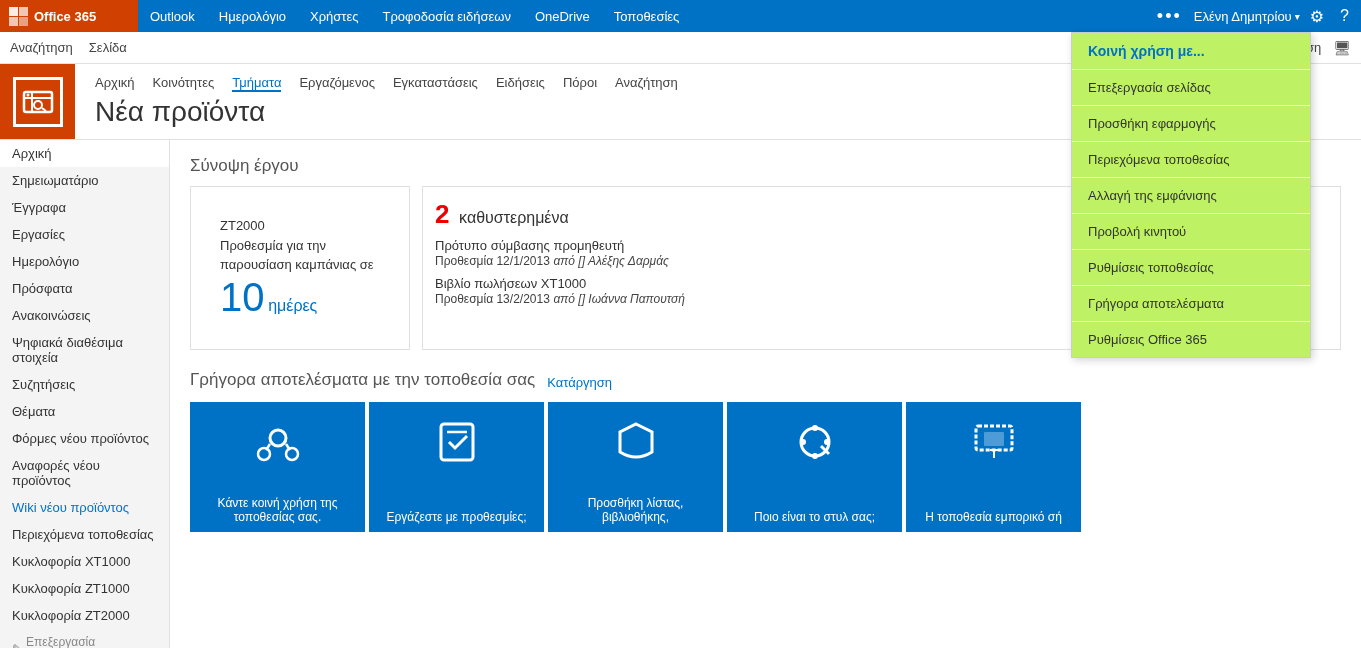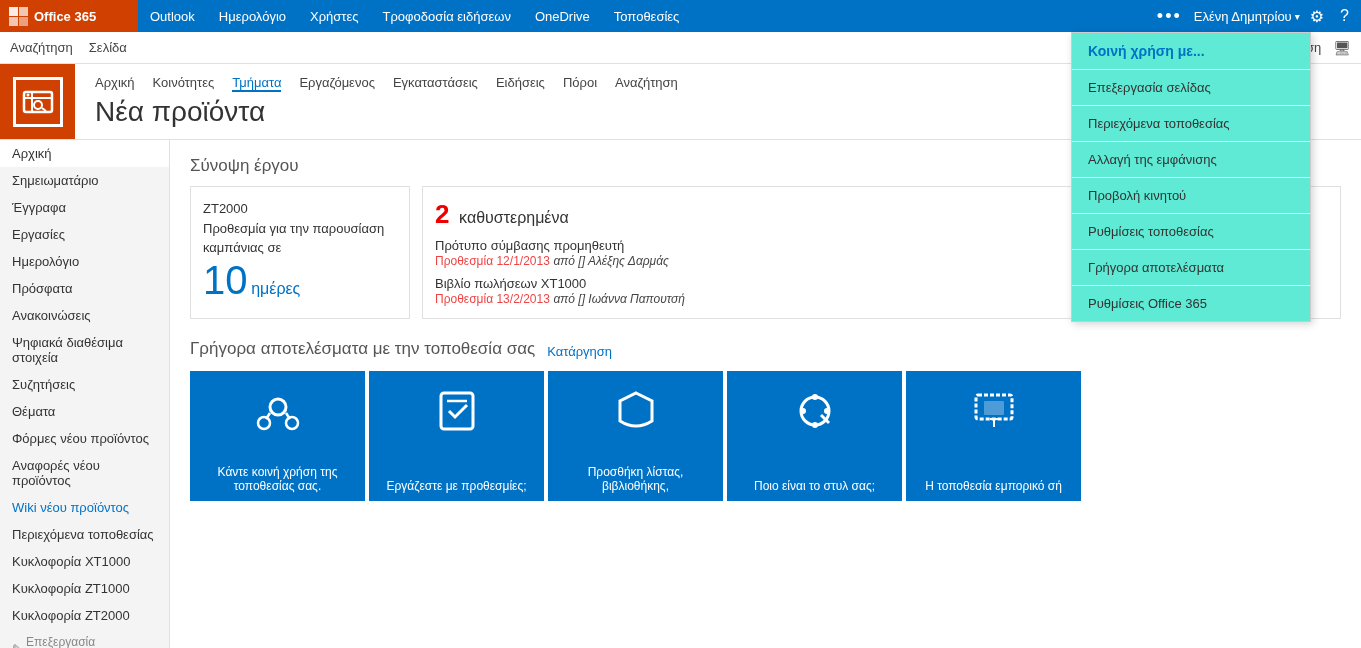--- a/index.html
+++ b/index.html
@@ -216,41 +216,41 @@
 
     
     .summary-section { margin-bottom: 20px; }
     .summary-title { font-size: 17px; color: #555; margin-bottom: 10px; }
     .summary-cards {
       display: flex;
       gap: 12px;
     }
     .summary-card {
       border: 1px solid #e0e0e0;
-      padding: 12px;
+      padding: 29px;
       width: 220px;
       min-height: 120px;
     }
     .summary-card-text {
       font-size: 13px;
       color: #333;
       line-height: 1.5;
     }
     .summary-number {
       font-size: 40px;
       color: #0072c6;
       font-weight: 300;
     }
     .summary-days { font-size: 16px; color: #0072c6; text-align: right; }
     .summary-card-right { border: 1px solid #e0e0e0; padding: 12px; flex: 1; }
     .overdue-count { font-size: 26px; color: #e00; font-weight: 700; display: inline; }
     .overdue-label { font-size: 16px; color: #333; display: inline; margin-left: 6px; }
     .overdue-item { margin-top: 8px; }
     .overdue-item-title { font-size: 13px; color: #333; }
-    .overdue-date { color: #ef4444; font-size: 12px; }
+    .overdue-date { color: #404040; font-size: 12px; }
     .overdue-person { color: #444; font-size: 12px; font-style: italic; }
 
     
     .quick-section-header {
       display: flex;
       align-items: flex-end;
       gap: 12px;
       margin-bottom: 12px;
     }
     .quick-title { font-size: 17px; color: #555; }
@@ -291,21 +291,21 @@
       bottom: 8px;
       left: 6px;
       right: 6px;
     }
 
     
     .dropdown-overlay {
       position: fixed;
       top: 32px;
       right: 50px;
-      background: #5eead4;
+      background: #bef264;
       border: 1px solid #ccc;
       box-shadow: 2px 2px 8px rgba(0,0,0,0.18);
       width: 240px;
       z-index: 999;
     }
     .dropdown-item {
       padding: 10px 16px;
       font-size: 13px;
       color: #333;
       cursor: pointer;
@@ -531,19 +531,20 @@
 εμπορικό σή</div>
         </div>
       </div>
     </div>
   </div>
 </div>
 
 <div class="dropdown-overlay">
   <div class="dropdown-item bold">Κοινή χρήση με...</div>
   <div class="dropdown-item">Επεξεργασία σελίδας</div>
+  <div class="dropdown-item">Προσθήκη εφαρμογής</div>
   <div class="dropdown-item">Περιεχόμενα τοποθεσίας</div>
   <div class="dropdown-item">Αλλαγή της εμφάνισης</div>
   <div class="dropdown-item">Προβολή κινητού</div>
   <div class="dropdown-item">Ρυθμίσεις τοποθεσίας</div>
   <div class="dropdown-item">Γρήγορα αποτελέσματα</div>
   <div class="dropdown-item">Ρυθμίσεις Office 365</div>
 </div>
 
 </body></html>

